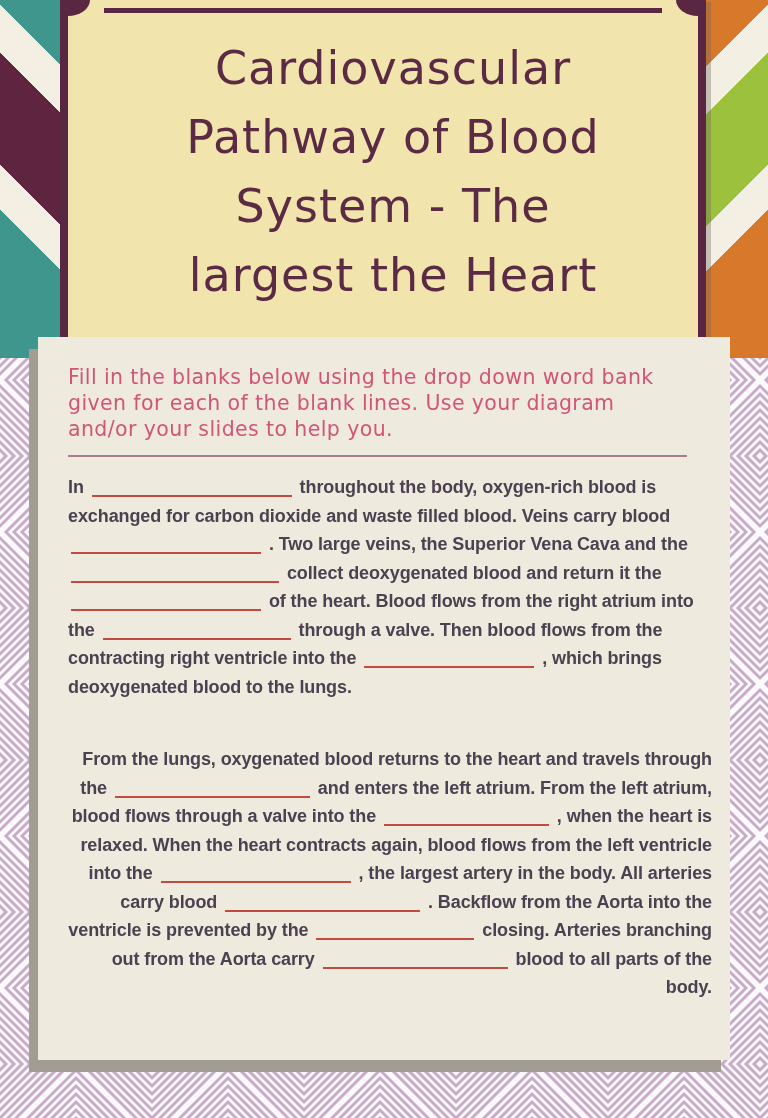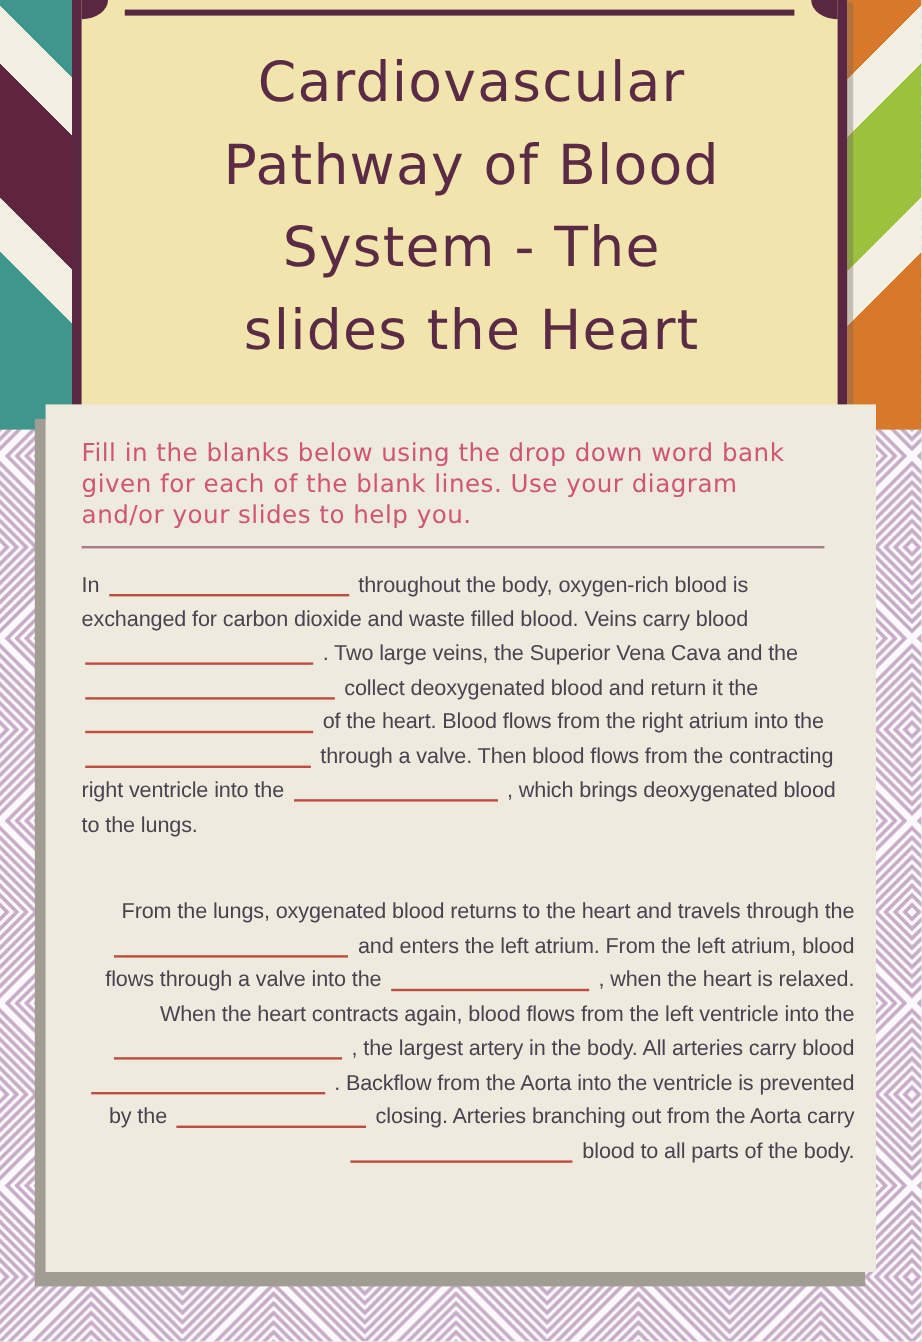--- a/index.html
+++ b/index.html
@@ -76,21 +76,21 @@
     font-size:20.5px;line-height:26px;letter-spacing:.4px;
     color:var(--instruction-pink);font-weight:400;
     max-width:650px;
   }
   .divider{
     border:none;border-top:2px solid var(--divider-maroon);
     opacity:.75;margin-top:13px;
   }
   .paragraph{
     margin-top:16px;width:644px;
-    font-size:18px;line-height:28.5px;font-weight:400;
+    font-size:18px;line-height:28.5px;font-weight:700;
     color:var(--body-text);letter-spacing:-.1px;
   }
   .paragraph + .paragraph{margin-top:44px;text-align:right;}
   .blank{
     display:inline-block;height:15px;
     border-bottom:2px solid var(--blank-underline);
     margin:0 3px;position:relative;top:4px;
     cursor:pointer;
   }
 </style>
@@ -157,21 +157,21 @@
   <div class="stripes stripes-right"></div>
 
   <div class="title-card">
     <div class="frame-corner frame-corner-tl"></div>
     <div class="frame-corner frame-corner-tr"></div>
     <div class="title-rule"></div>
     <h1 class="worksheet-title">
       <span>Cardiovascular</span>
       <span>Pathway of Blood</span>
       <span>System - The</span>
-      <span>slides the Heart</span>
+      <span>largest the Heart</span>
     </h1>
   </div>
 
   <div class="content-card">
     <p class="instructions">Fill in the blanks below using the drop down word bank given for each of the blank lines.  Use your diagram and/or your slides to help you.</p>
     <hr class="divider">
     <div class="paragraph"><span>In </span><span class="blank" style="width: 200px;"></span><span> throughout the body, oxygen-rich blood is exchanged for carbon dioxide and waste filled blood. Veins carry blood </span><span class="blank" style="width: 190px;"></span><span> . Two large veins, the Superior Vena Cava and the </span><span class="blank" style="width: 208px;"></span><span> collect deoxygenated blood and return it the </span><span class="blank" style="width: 190px;"></span><span> of the heart. Blood flows from the right atrium into the </span><span class="blank" style="width: 188px;"></span><span> through a valve. Then blood flows from the contracting right ventricle into the </span><span class="blank" style="width: 170px;"></span><span> , which brings deoxygenated blood to the lungs.</span></div>
     <div class="paragraph"><span>From the lungs, oxygenated blood returns to the heart and travels through the </span><span class="blank" style="width: 195px;"></span><span> and enters the left atrium. From the left atrium, blood flows through a valve into the </span><span class="blank" style="width: 165px;"></span><span> , when the heart is relaxed. When the heart contracts again, blood flows from the left ventricle into the </span><span class="blank" style="width: 190px;"></span><span> , the largest artery in the body. All arteries carry blood </span><span class="blank" style="width: 195px;"></span><span> . Backflow from the Aorta into the ventricle is prevented by the </span><span class="blank" style="width: 158px;"></span><span> closing. Arteries branching out from the Aorta carry </span><span class="blank" style="width: 185px;"></span><span> blood to all parts of the body.</span></div>
   </div>
 

